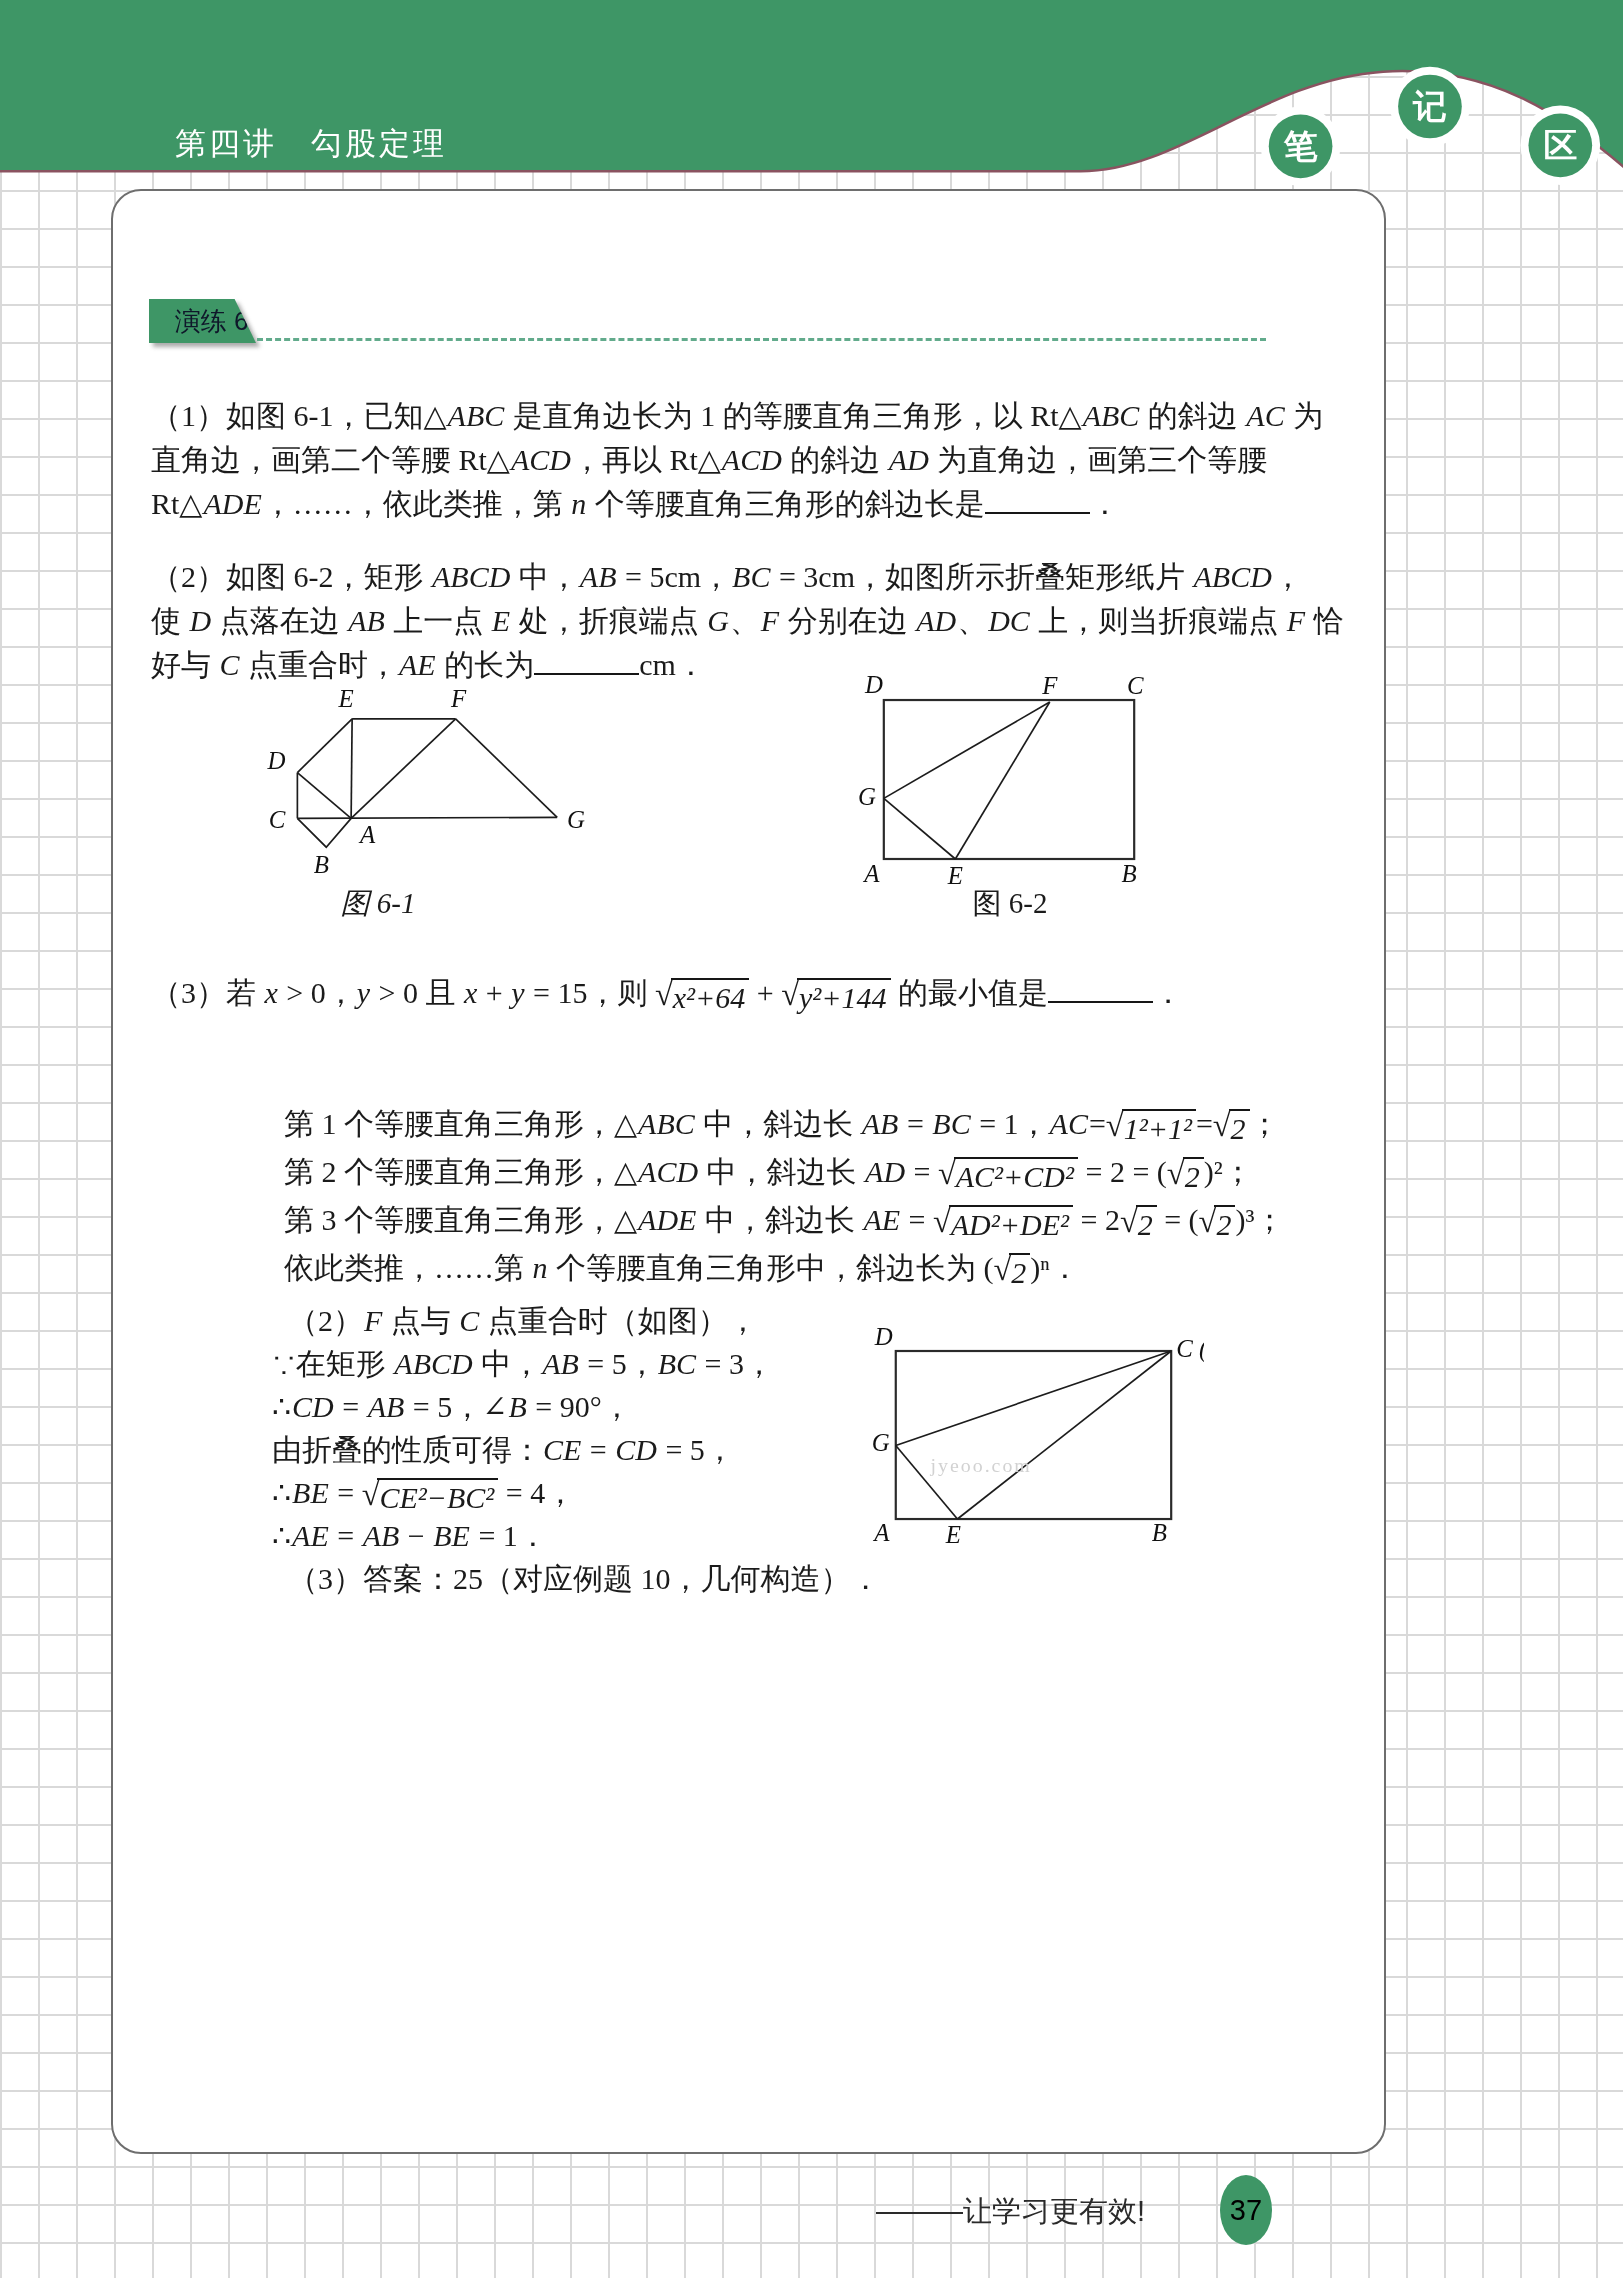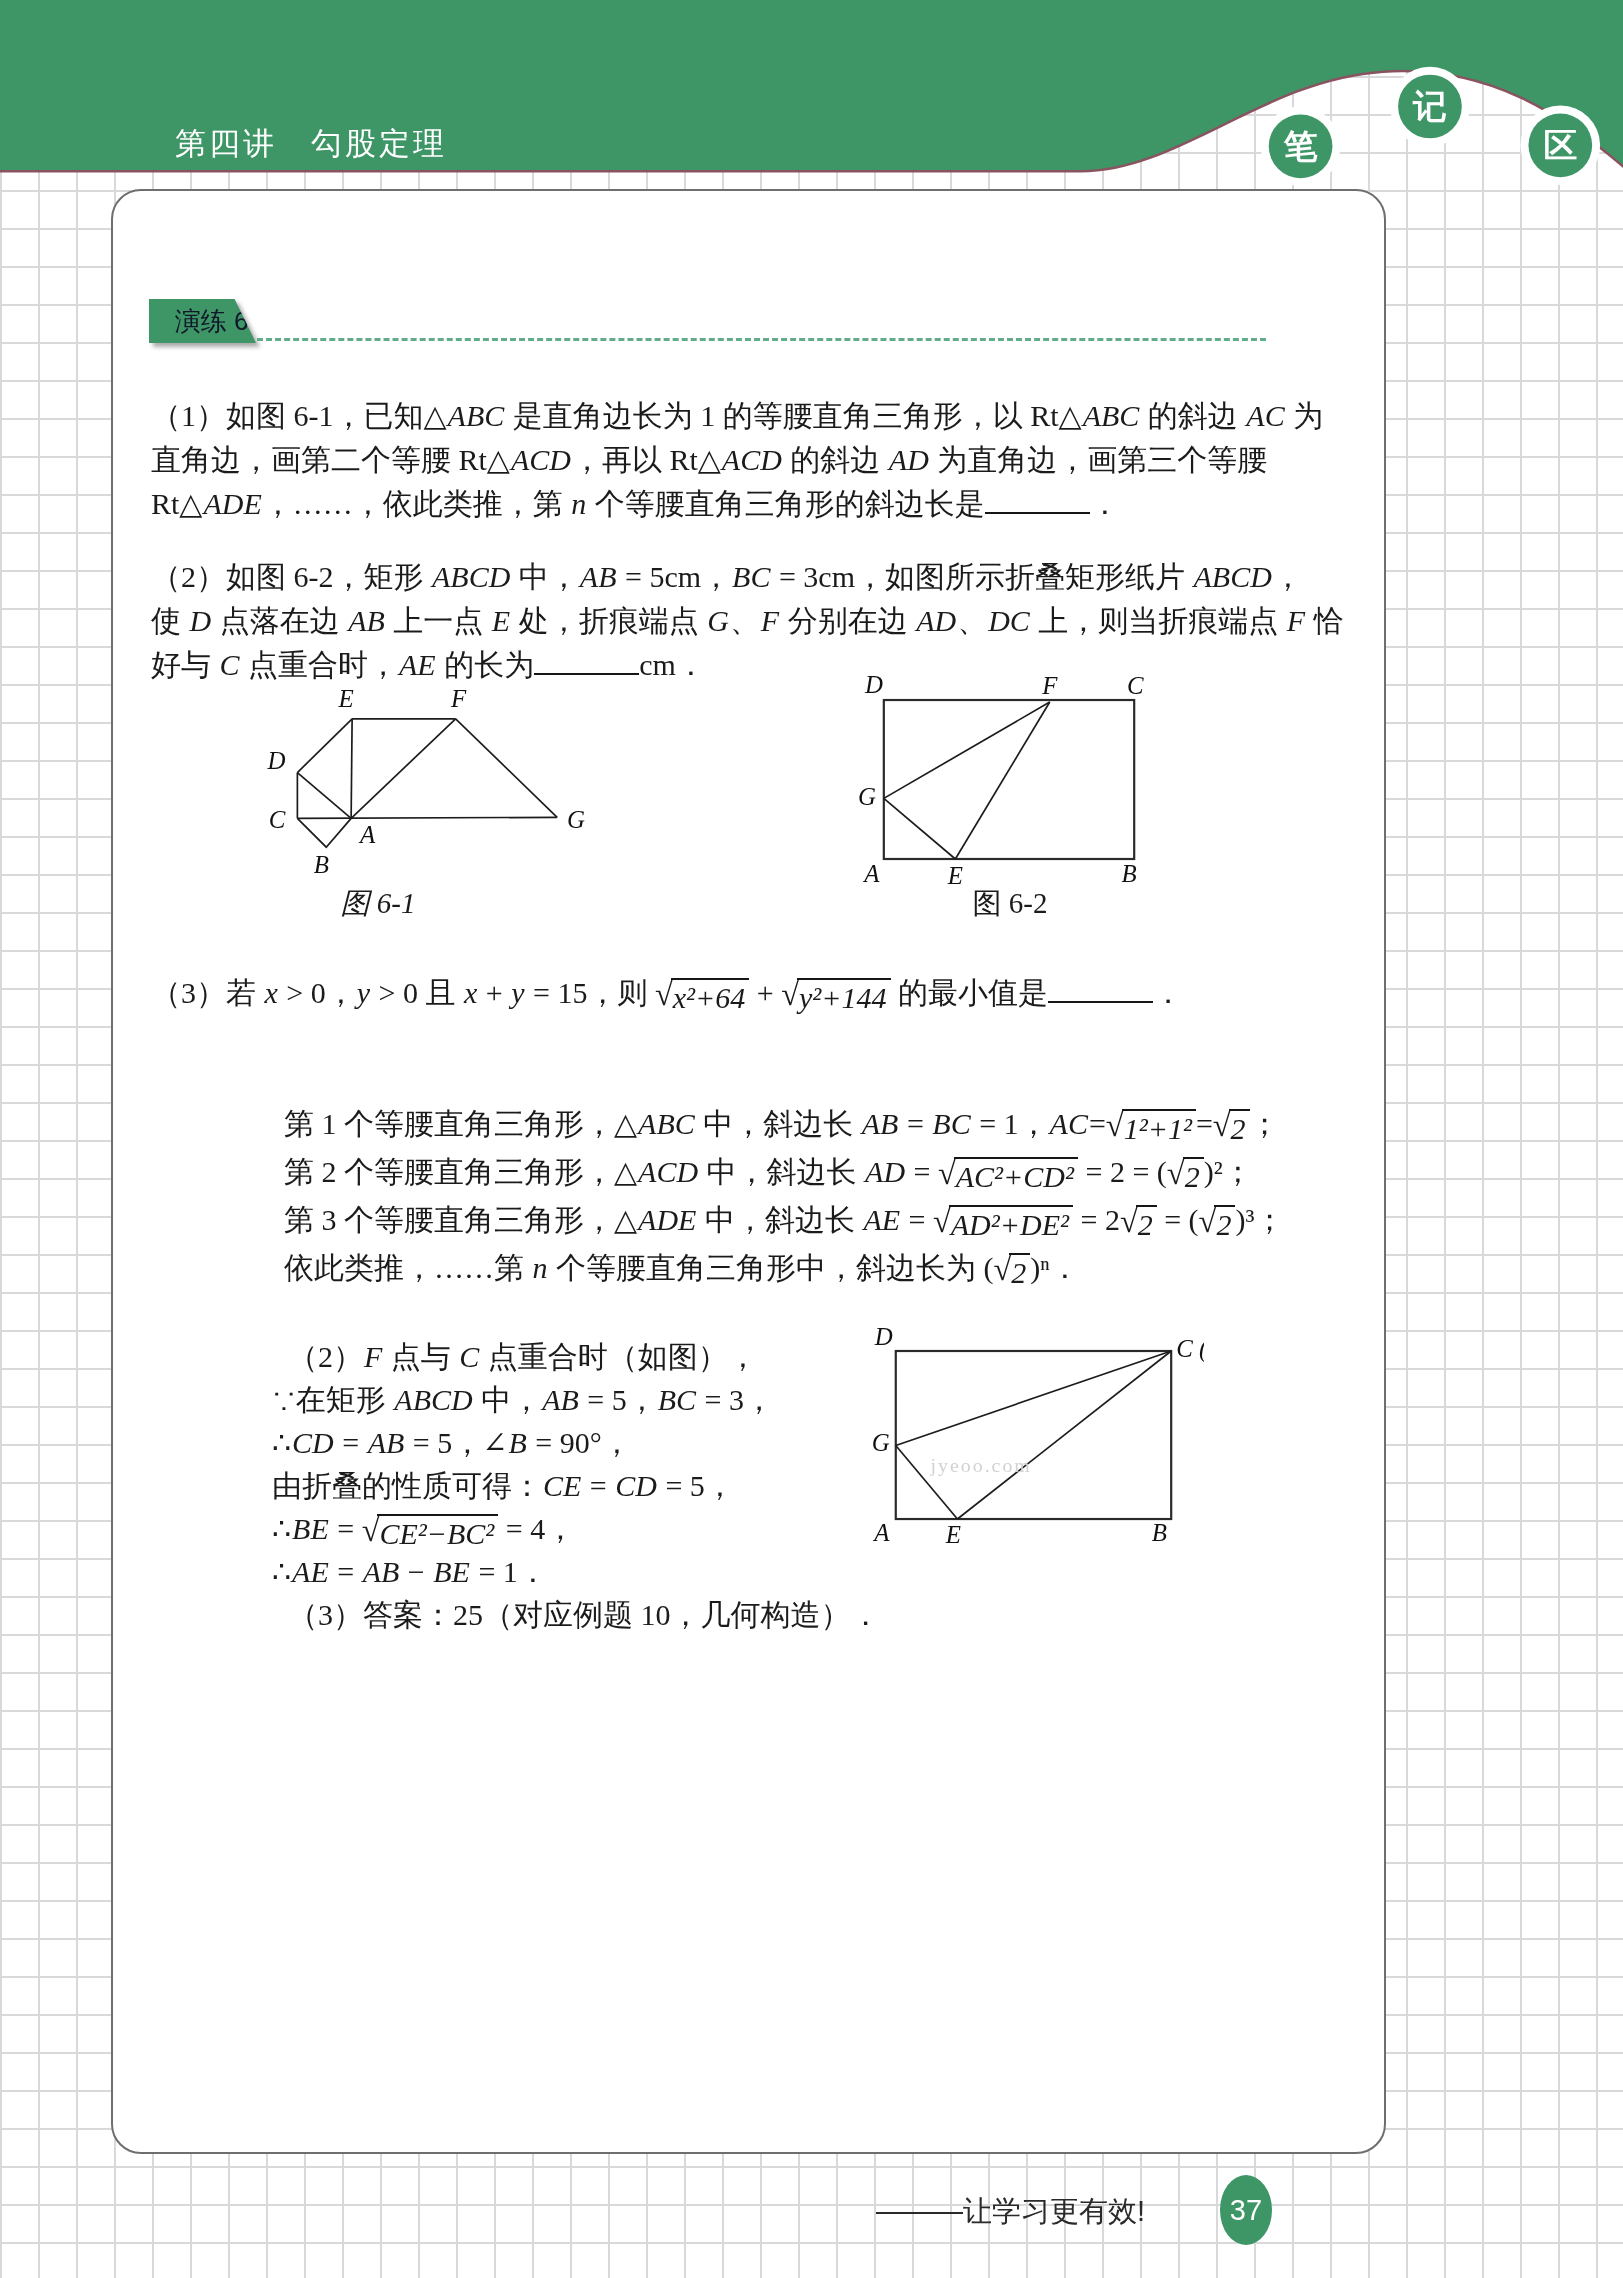--- a/index.html
+++ b/index.html
@@ -68,21 +68,21 @@
   .watermark{font-style:normal !important;font-size:20px !important;fill:#d2d2d2 !important;letter-spacing:2px;}
   
   #footer-slogan{
     position:absolute;left:876px;top:2192px;width:259px;text-align:right;
     font-family:"Liberation Sans","DejaVu Sans",sans-serif;
     font-size:29px;color:#2a2a2a;white-space:nowrap;
   }
   #page-number{
     position:absolute;left:1220px;top:2175px;width:52px;height:70px;
     background:var(--green);border-radius:50%;
-    color:#ffffff;font-family:"Liberation Sans","DejaVu Sans",sans-serif;
+    color:#000000;font-family:"Liberation Sans","DejaVu Sans",sans-serif;
     font-size:29px;line-height:70px;text-align:center;
   }
 </style>
 </head>
 <body>
 
 <div id="page">
 
   <svg id="header-svg" width="1624" height="214" viewBox="0 0 1632 215">
     <path d="M0,0 H1632 V168 C1570,115 1495,65 1390,72 C1270,80 1185,172 1086,172 H0 Z" fill="#3e9666"></path>
@@ -198,21 +198,21 @@
         </span> = (<span class="sqrt">
           <span class="rsign">√</span>
           <span class="rad">2</span>
         </span>)³；</div>
     <div class="pline">依此类推，……第 <i class="mv">n</i> 个等腰直角三角形中，斜边长为 (<span class="sqrt">
           <span class="rsign">√</span>
           <span class="rad">2</span>
         </span>)ⁿ．</div>
   </div>
 
-  <div class="tblock" id="sol-part2" style="left:272px;top:1299px;margin-top:36px;">
+  <div class="tblock" id="sol-part2" style="left:272px;top:1299px;">
     <div class="pline">（2）<i class="mv">F</i> 点与 <i class="mv">C</i> 点重合时（如图），</div>
     <div class="pline">∵在矩形 <i class="mv">ABCD</i> 中，<i class="mv">AB</i> = 5，<i class="mv">BC</i> = 3，</div>
     <div class="pline">∴<i class="mv">CD</i> = <i class="mv">AB</i> = 5，∠<i class="mv">B</i> = 90°，</div>
     <div class="pline">由折叠的性质可得：<i class="mv">CE</i> = <i class="mv">CD</i> = 5，</div>
     <div class="pline">∴<i class="mv">BE</i> = <span class="sqrt">
           <span class="rsign">√</span>
           <span class="rad">CE²−BC²</span>
         </span> = 4，</div>
     <div class="pline">∴<i class="mv">AE</i> = <i class="mv">AB</i> − <i class="mv">BE</i> = 1．</div>
     <div class="pline">（3）答案：25（对应例题 10，几何构造）．</div>

